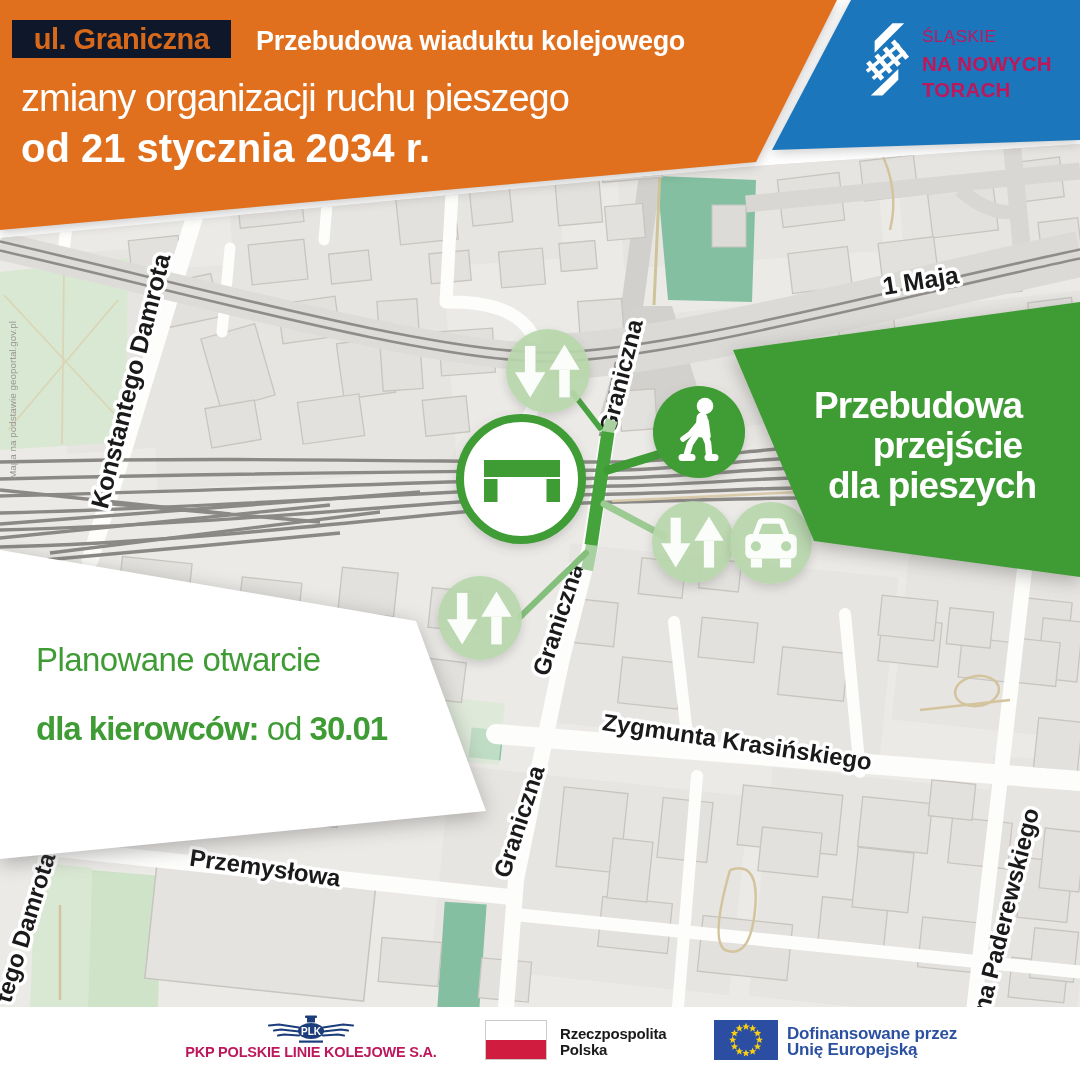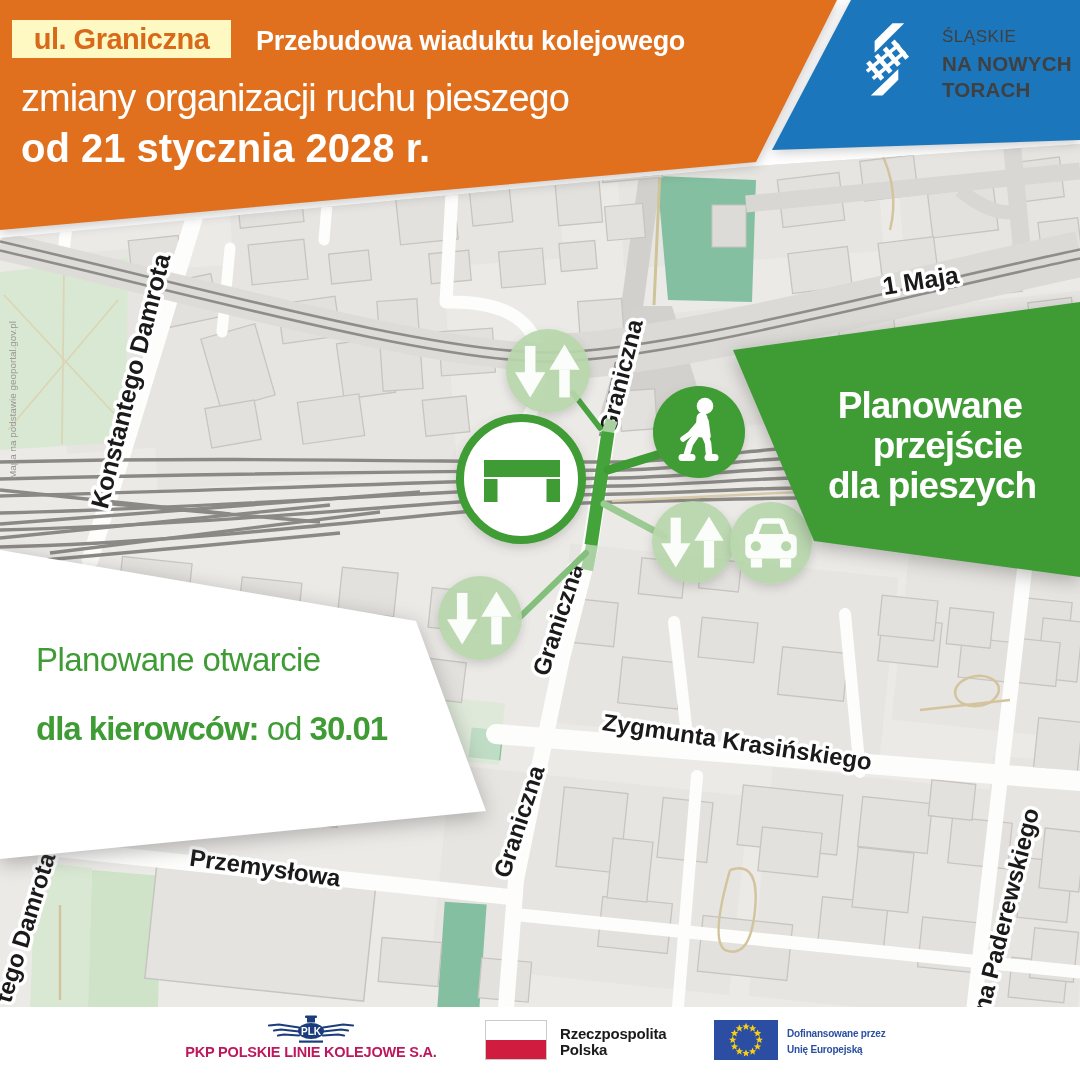--- a/index.html
+++ b/index.html
@@ -2,29 +2,29 @@
 <html><head>
 <meta charset="utf-8">
 <style>
   html,body{margin:0;padding:0;}
   #stage{position:relative;width:1080px;height:1080px;overflow:hidden;background:#fff;
     font-family:"Liberation Sans",sans-serif;}
   .abs{position:absolute;}
   
   #orange{position:absolute;left:0;top:0;width:1080px;height:235px;background:#E0701E;
     clip-path:polygon(0 0,837px 0,756px 162px,0 230px);}
-  #ulbox{position:absolute;left:12px;top:20px;width:219px;height:38px;background:#fef9c3;
+  #ulbox{position:absolute;left:12px;top:20px;width:219px;height:38px;background:#0f172a;
     color:#D8691B;font-weight:bold;font-size:29px;text-align:center;line-height:39px;letter-spacing:-0.5px;}
   #przb{position:absolute;left:256px;top:28px;color:#fff;font-weight:bold;font-size:27px;letter-spacing:-0.3px;line-height:1;}
   #zmiany{position:absolute;left:21px;top:79px;color:#fff;font-weight:normal;font-size:38px;letter-spacing:-1px;line-height:1;}
   #od21{position:absolute;left:21px;top:128px;color:#fff;font-weight:bold;font-size:40px;letter-spacing:0px;line-height:1;}
   
   #blue{position:absolute;left:0;top:0;width:1080px;height:160px;background:#1B76BC;
     clip-path:polygon(851px 0,1080px 0,1080px 140px,772px 150px);}
-  .bl{position:absolute;color:#404040;margin-left:20px;}
+  .bl{position:absolute;color:#be185d;}
   #bl1{left:922px;top:28px;font-size:17px;font-weight:normal;letter-spacing:0.5px;line-height:1;}
   #bl2{left:922px;top:54px;font-size:20.5px;font-weight:bold;letter-spacing:0.2px;line-height:1;}
   #bl3{left:922px;top:80px;font-size:20.5px;font-weight:bold;letter-spacing:0.2px;line-height:1;}
   
   #greenwrap{position:absolute;left:0;top:0;filter:drop-shadow(0 5px 9px rgba(60,60,60,.35));}
   #green{width:1080px;height:590px;background:#3F9C35;
     clip-path:polygon(733px 350px,1080px 302px,1080px 577px,814px 541px);}
   .gt{position:absolute;color:#fff;font-weight:bold;font-size:37px;letter-spacing:-1px;text-align:right;width:300px;}
   #gt1{left:722px;top:385px;}
   #gt2{left:722px;top:425px;}
@@ -38,21 +38,21 @@
   #wt2{left:36px;top:697px;font-weight:bold;letter-spacing:-1px;margin-top:13px;}
   #wt3{left:36px;top:732px;font-weight:normal;color:#53A746;}
   
   #footer{position:absolute;left:0;top:1007px;width:1080px;height:73px;background:#fff;}
   #pkptext{position:absolute;left:161px;top:1045px;width:300px;text-align:center;color:#be185d;
     font-weight:bold;font-size:14.5px;letter-spacing:-0.2px;line-height:1;}
   #plflag{position:absolute;left:485px;top:1020px;width:62px;height:40px;border:1px solid #CCCAC7;box-sizing:border-box;}
   #plflag .r{position:absolute;left:0;top:50%;width:100%;height:50%;background:#D01C3F;}
   #rzecz{position:absolute;left:560px;top:1026px;font-size:15px;font-weight:bold;color:#1a1a1a;line-height:15.5px;letter-spacing:-0.2px;}
   #euflag{position:absolute;left:714px;top:1020px;width:64px;height:40px;background:#2B4EA2;}
-  #eutext{position:absolute;left:787px;top:1026px;font-size:10px;font-weight:bold;color:#2B50A1;line-height:16px;letter-spacing:-0.2px;}
+  #eutext{position:absolute;left:787px;top:1026px;font-size:17px;font-weight:bold;color:#2B50A1;line-height:16px;letter-spacing:-0.2px;}
 </style>
 </head>
 <body>
 <div id="stage">
 <svg class="abs" width="1080" height="1080" viewBox="0 0 1080 1080" style="left:0;top:0">
 <defs>
         <clipPath id="mapclip">
           <polygon points="0,238 756,166 1080,144 1080,1007 0,1007"></polygon>
         </clipPath>
 </defs>
@@ -298,36 +298,36 @@
 </g>
 <circle cx="521" cy="479" r="61" fill="#FFFFFF" stroke="#3F9C35" stroke-width="8" filter="url(#soft)"></circle>
 <g fill="#3F9C35">
 <rect x="484" y="460" width="76" height="17"></rect>
 <rect x="484" y="479" width="13.5" height="23"></rect>
 <rect x="546.5" y="479" width="13.5" height="23"></rect>
 </g>
 </svg>
   <div id="greenwrap">
       <div id="green"></div>
-    <div class="gt" id="gt1">Planowane</div>
+    <div class="gt" id="gt1">Przebudowa</div>
     <div class="gt" id="gt2">przejście</div>
     <div class="gt" id="gt3">dla pieszych</div>
   </div>
   <div id="whitewrap">
       <div id="white"></div>
     <div class="wt" id="wt1">Planowane otwarcie</div>
     <div class="wt" id="wt2">dla kierowców: <span style="font-weight:normal">od</span> 30.01</div>
   </div>
   <div style="position:absolute;left:0;top:0;filter:drop-shadow(0 3px 6px rgba(0,0,0,0.22));">
       <div id="orange"></div>
     </div>
   <div id="ulbox">ul. Graniczna</div>
   <div id="przb">Przebudowa wiaduktu kolejowego</div>
   <div id="zmiany">zmiany organizacji ruchu pieszego</div>
-  <div id="od21">od 21 stycznia 2028 r.</div>
+  <div id="od21">od 21 stycznia 2034 r.</div>
   <div style="position:absolute;left:0;top:0;filter:drop-shadow(0 3px 6px rgba(0,0,0,0.2));">
       <div id="blue"></div>
     </div>
   <div class="bl" id="bl1">ŚLĄSKIE</div>
   <div class="bl" id="bl2">NA NOWYCH</div>
   <div class="bl" id="bl3">TORACH</div>
 <svg class="abs" width="90" height="100" viewBox="0 0 90 100" style="left:858px;top:10px">
 <g fill="#fff">
 <polygon points="34.5,13.2 46.2,13.2 16.6,42.7 16.6,31.0"></polygon>
 <polygon points="12.8,85.4 40.3,58.9 40.3,69.8 24.5,85.4"></polygon>

